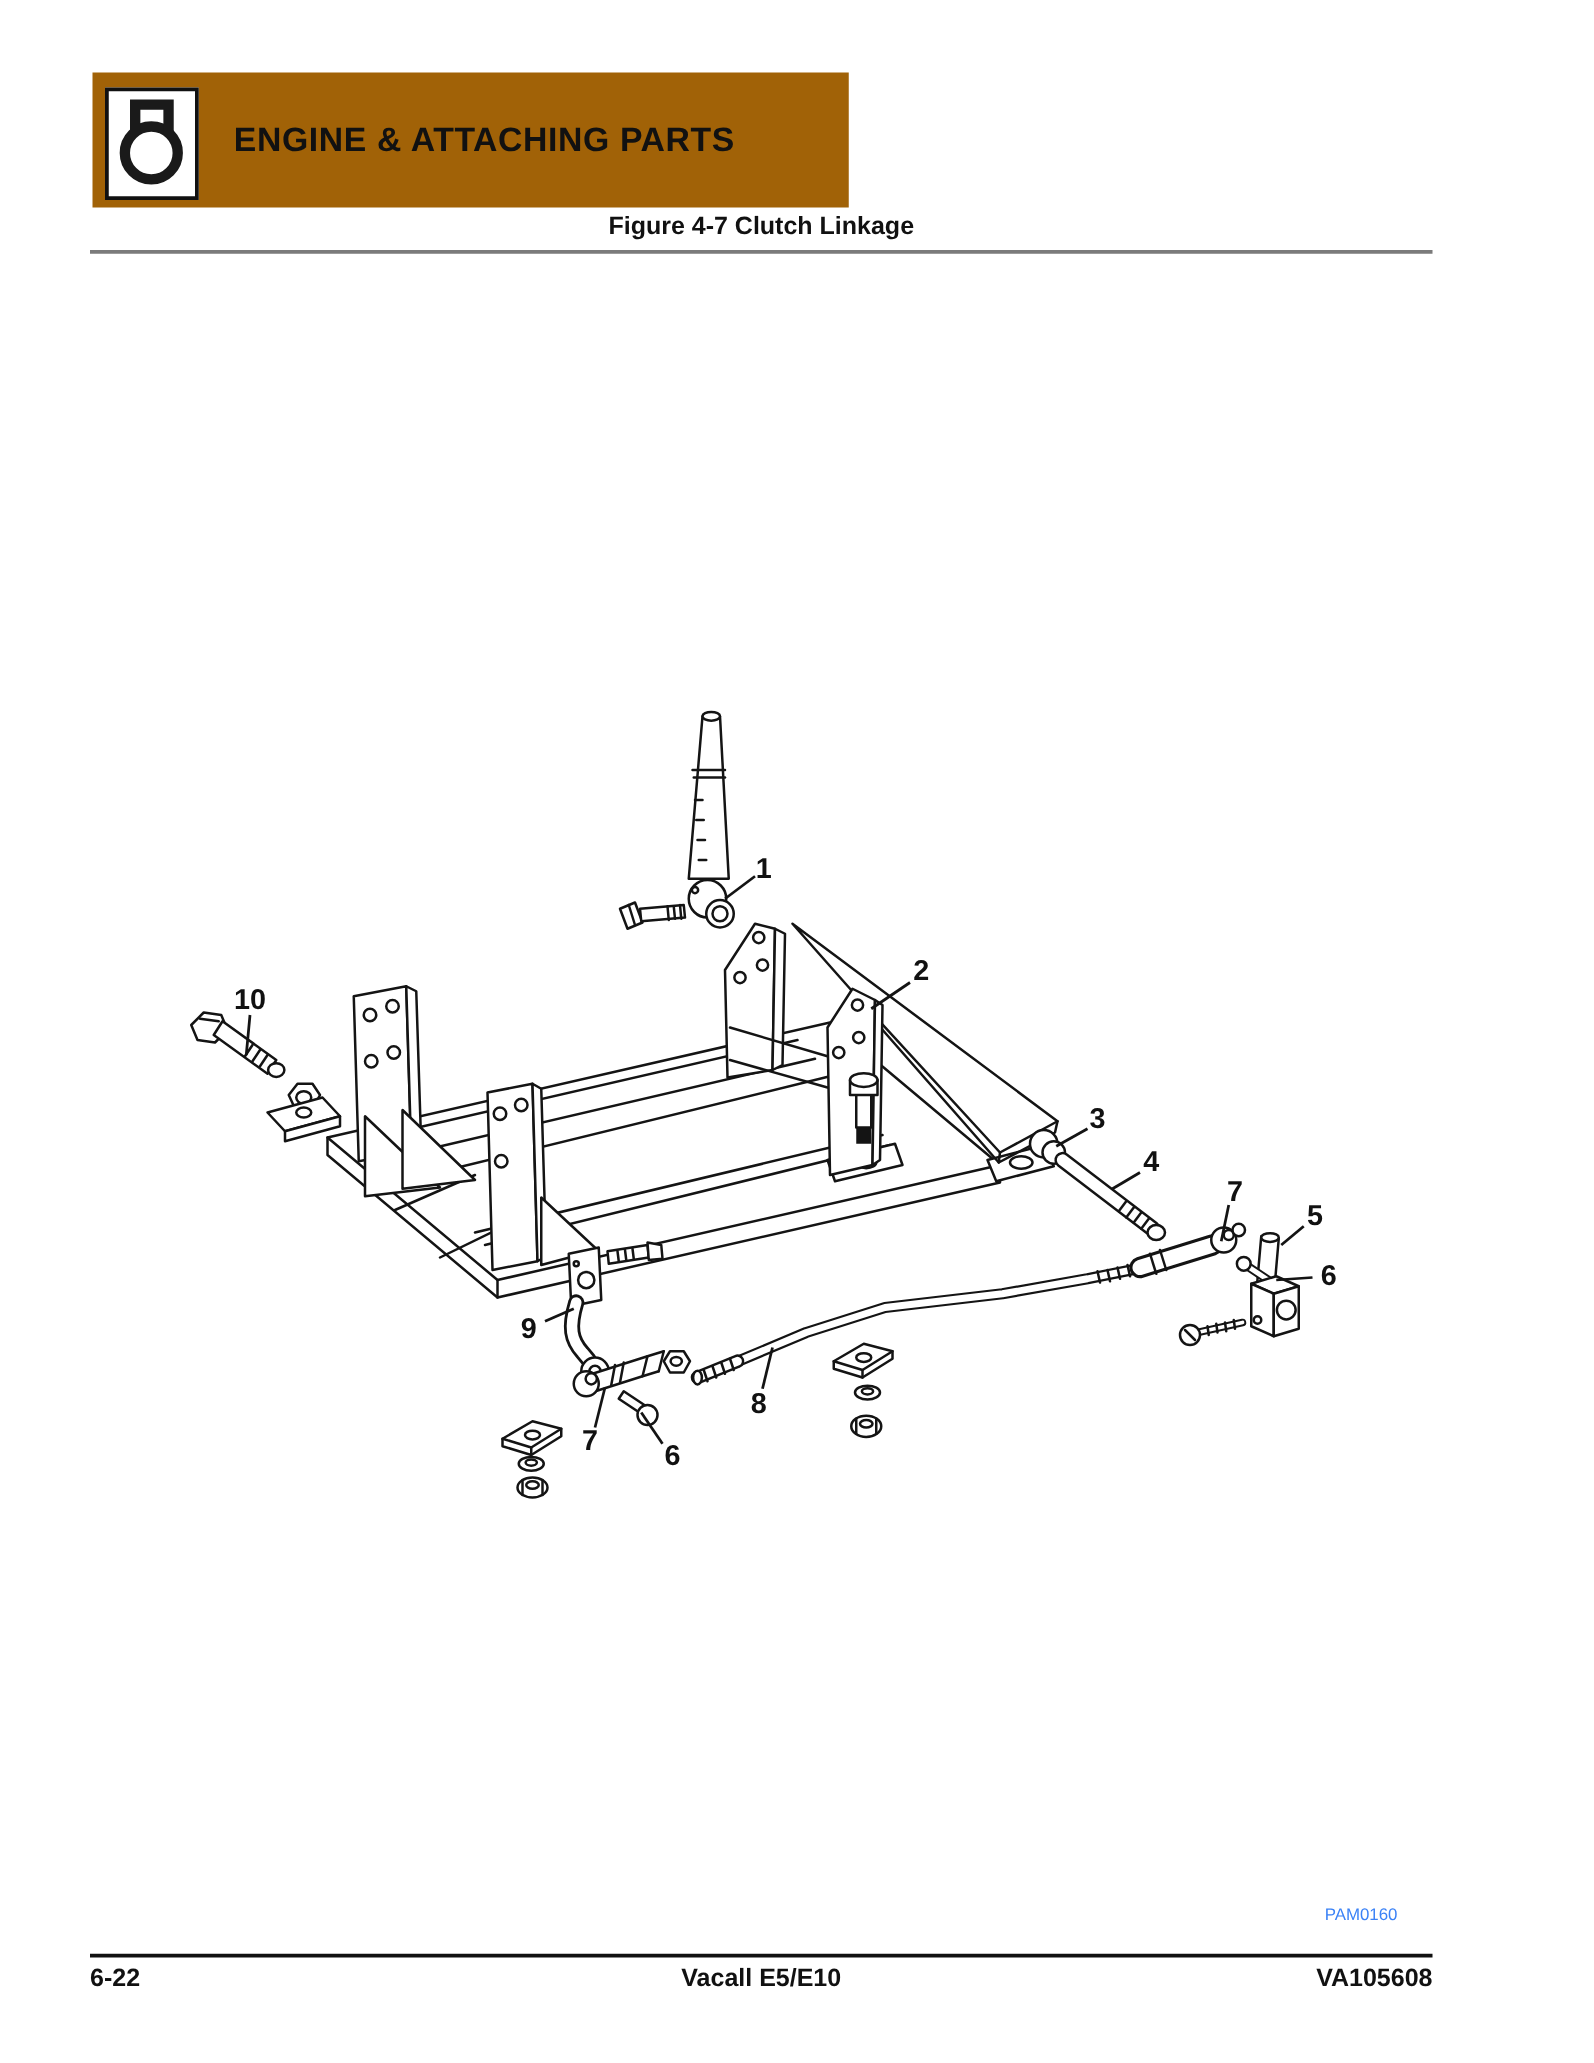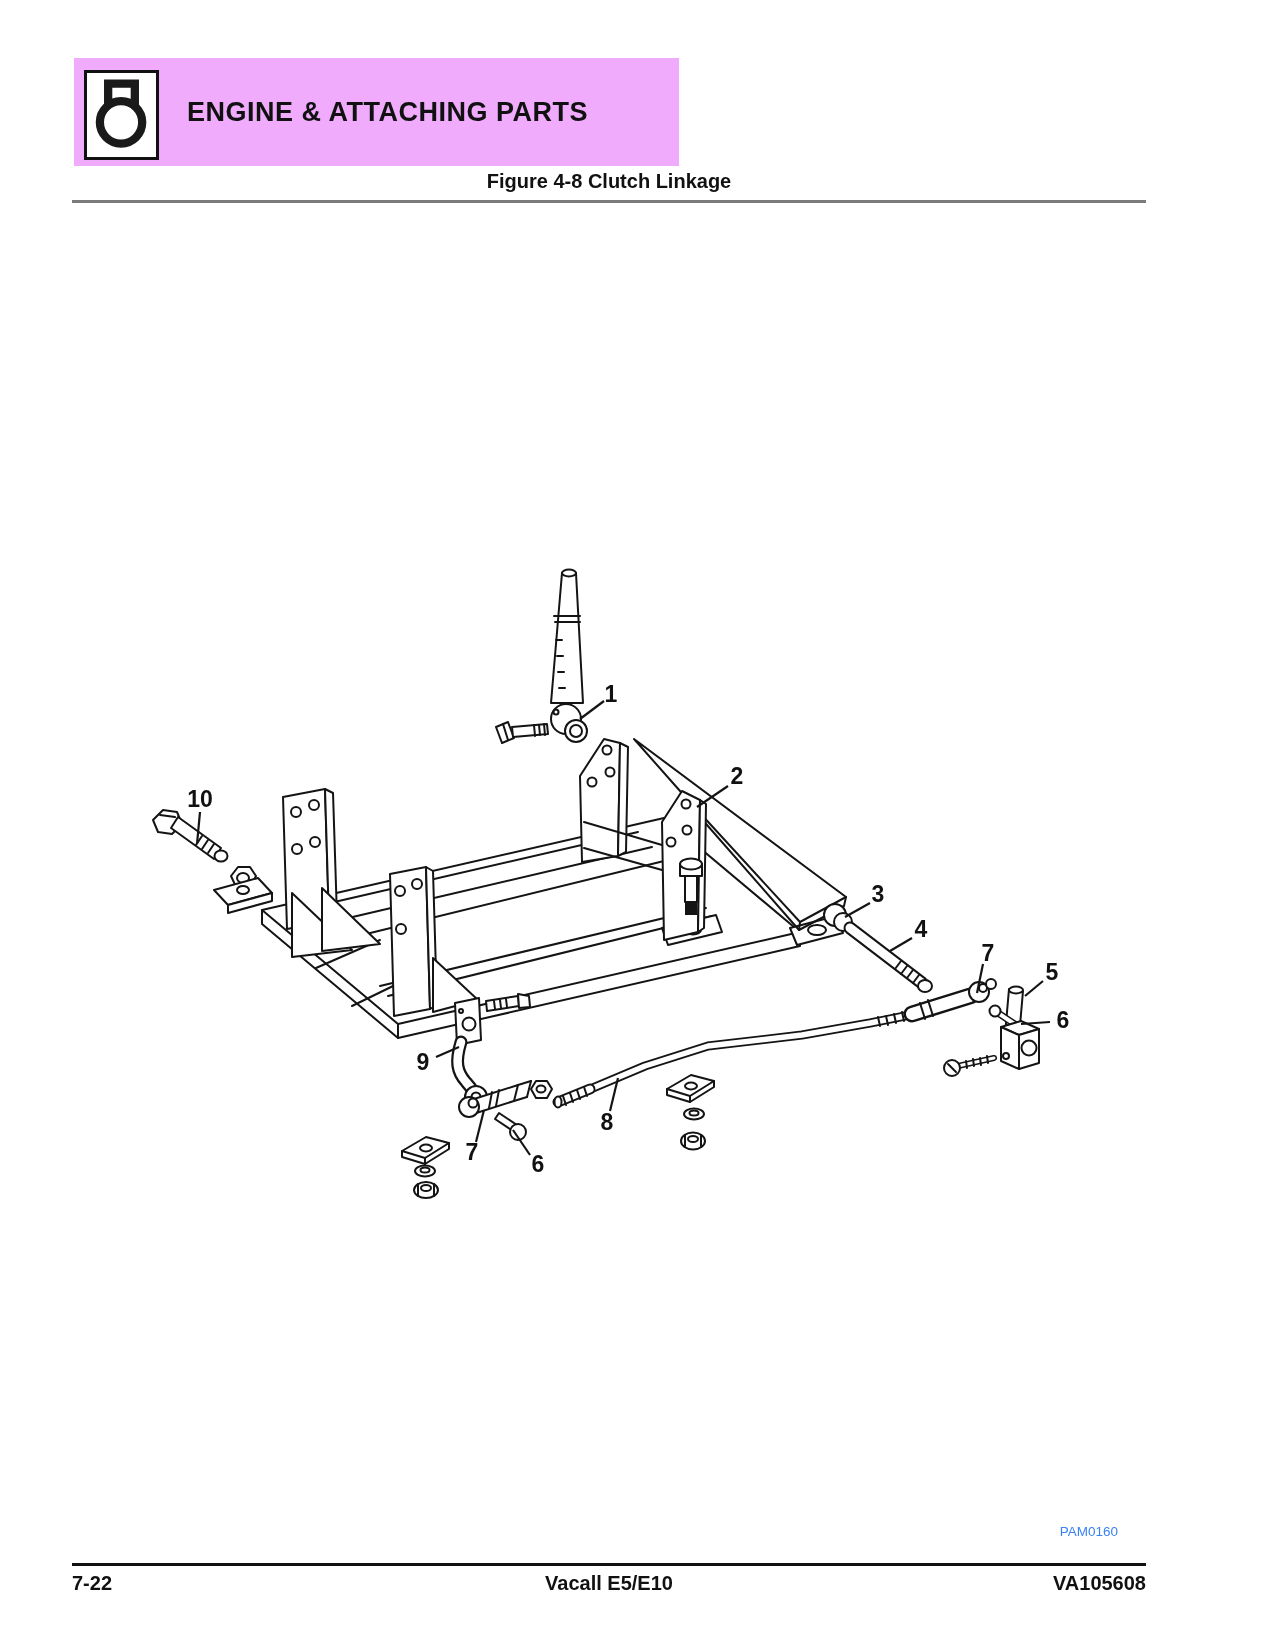--- a/index.html
+++ b/index.html
@@ -19,33 +19,33 @@
   .footer-rule{position:absolute;left:72px;top:1563px;width:1074px;height:3px;background:#111;}
   .footer{position:absolute;left:72px;top:1572px;width:1074px;
           display:flex;justify-content:space-between;align-items:baseline;
           font-size:20px;font-weight:700;}
   .footer .center{position:absolute;left:0;width:100%;text-align:center;}
   .callout-num{font:700 23px "Liberation Sans", sans-serif;fill:#111;text-anchor:middle;}
 </style>
 </head>
 <body>
 
-<div class="banner" style="background: #f0abfc;">
+<div class="banner" style="background: #a16207;">
   <div class="icon-box">
     <svg width="69" height="84" viewBox="0 0 75 90">
       <g stroke="#1a1a1a" stroke-width="9" fill="none">
         <circle cx="37" cy="53" r="23"></circle>
         <polyline points="23,36 23,11 52,11 52,36"></polyline>
       </g>
     </svg>
   </div>
   <div class="banner-title">ENGINE &amp; ATTACHING PARTS</div>
 </div>
 
-<div class="figure-title">Figure 4-8 Clutch Linkage</div>
+<div class="figure-title">Figure 4-7 Clutch Linkage</div>
 <div class="title-rule"></div>
 
 <svg id="diagram" class="diagram" viewBox="0 0 1275 1650">
   <g stroke="#141414" stroke-width="2" fill="none" stroke-linejoin="round" stroke-linecap="round">
 
     <g>
       <polygon points="262,910 664,818 800,932 398,1024" fill="#fff"></polygon>
       <polyline points="262,910 262,924 398,1038 800,946 800,932"></polyline>
       <line x1="398" y1="1024" x2="398" y2="1038"></line>
       <line x1="330" y1="903" x2="638" y2="832"></line>
@@ -344,16 +344,16 @@
       <g>
         <line x1="530" y1="1155" x2="513" y2="1130" stroke="#141414" stroke-width="2.2"></line>
         <text x="538" y="1172" class="callout-num">6</text>
       </g>
     </g>
 </svg>
 
 <div class="drawing-code">PAM0160</div>
 <div class="footer-rule"></div>
 <div class="footer">
-  <span>7-22</span>
+  <span>6-22</span>
   <span class="center">Vacall E5/E10</span>
   <span>VA105608</span>
 </div>
 
 </body></html>

